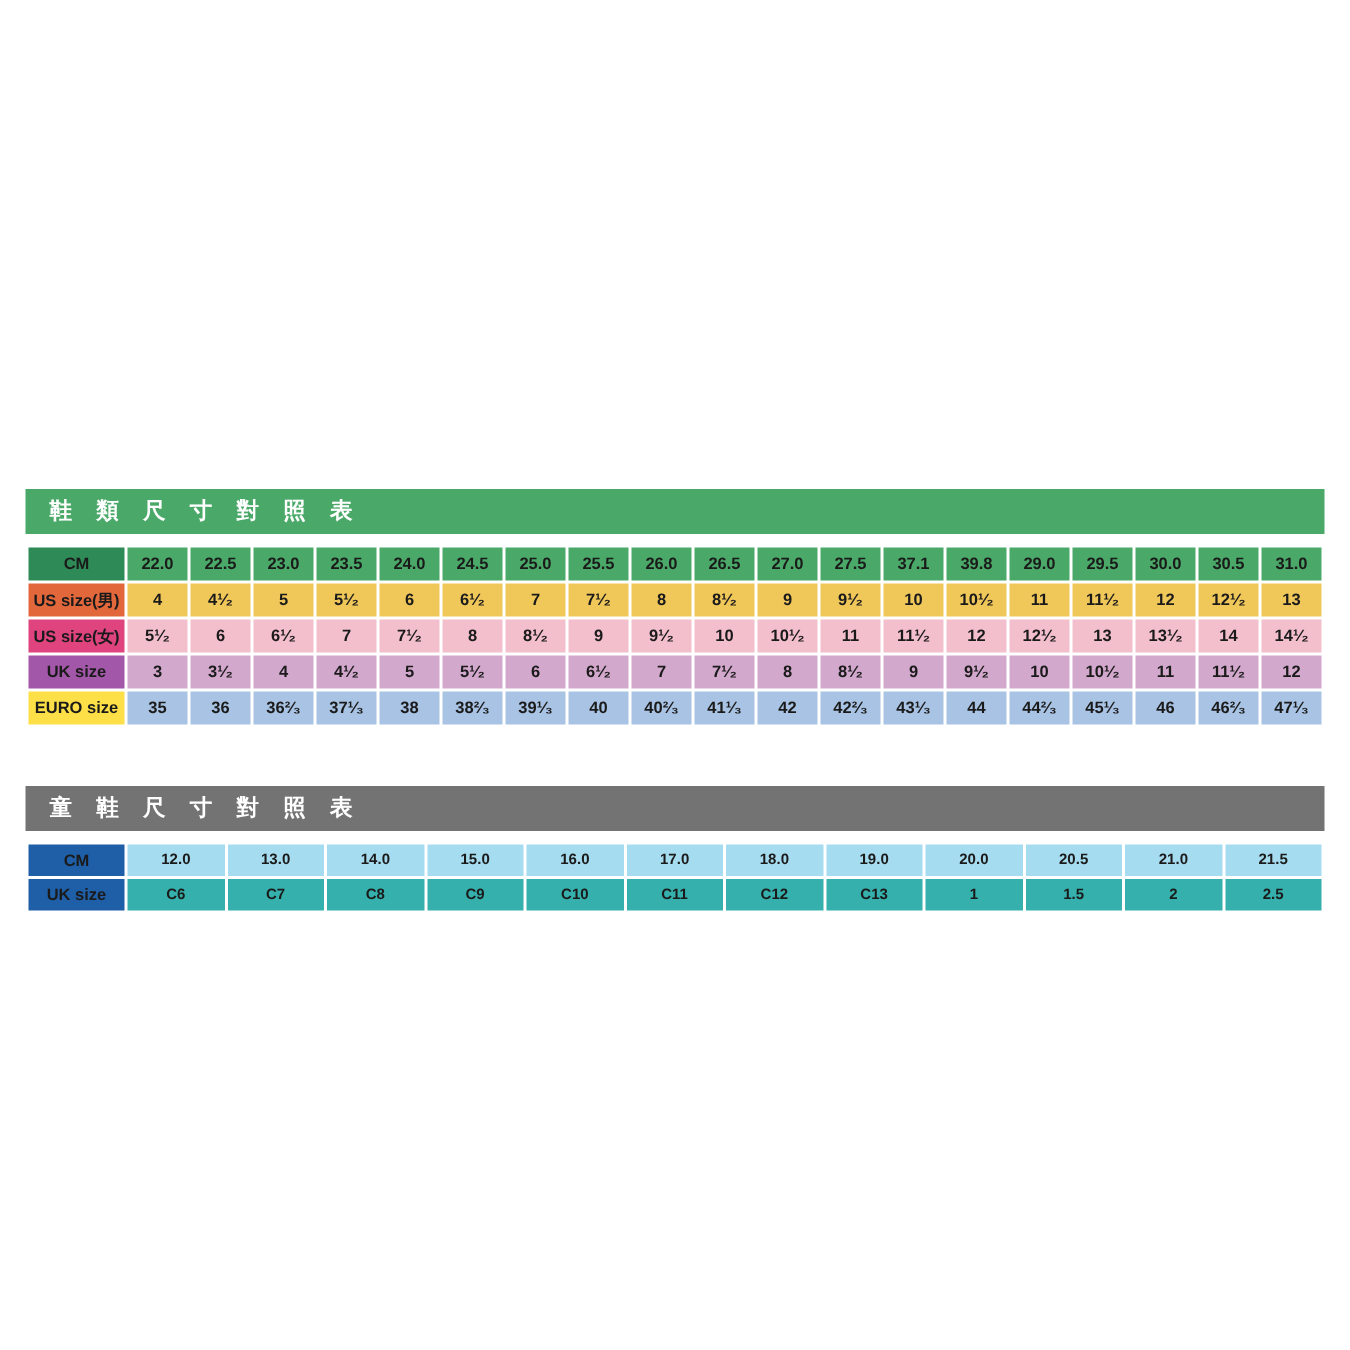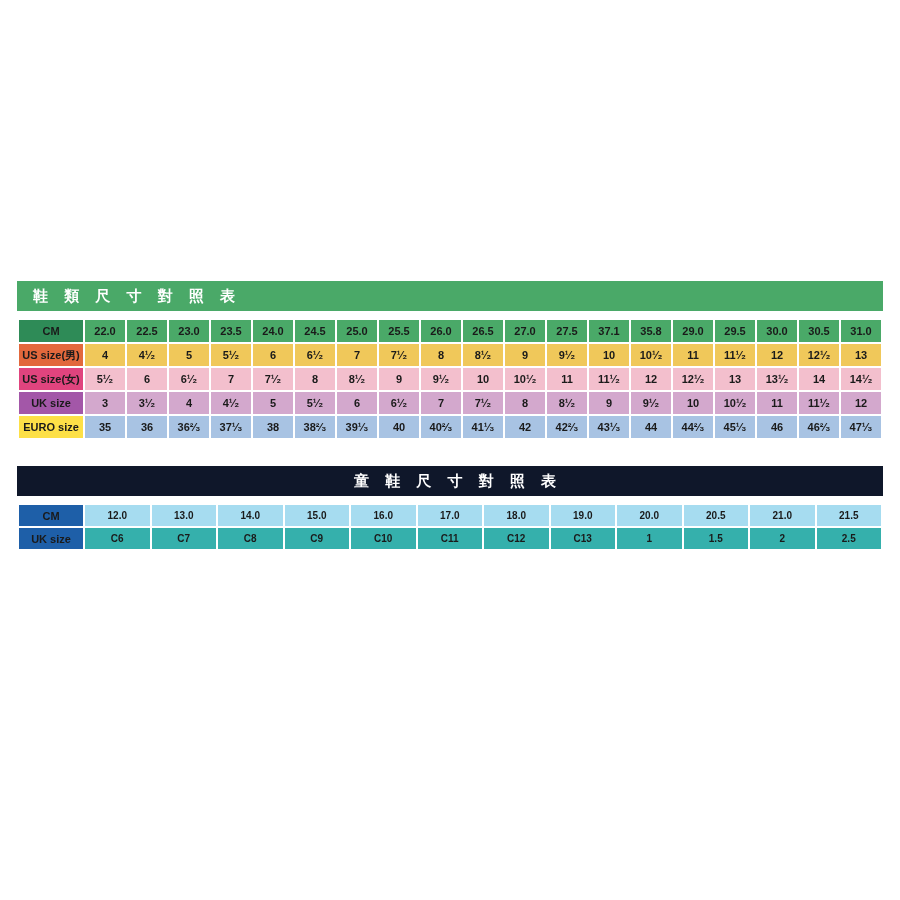--- a/index.html
+++ b/index.html
@@ -28,23 +28,24 @@
   
   .banner {
     height: 30px;
     line-height: 30px;
     color: #ffffff;
     font-size: 15px;
     font-weight: bold;
     letter-spacing: 6px;
     padding-left: 16px;
     box-sizing: border-box;
+    margin-top: 45px;
   }
   .banner-adult { background: #4aa968; }
-  .banner-kids  { background: #0f172a; margin-top: 0; text-align: center; }
+  .banner-kids  { background: #737373; margin-top: 13px; }
 
   .gap-after-banner { height: 7px; }
   .section-gap { height: 26px; }
 
   
   table.size-table {
     border-collapse: separate;
     border-spacing: 2px 2px;
     width: 866px;
     table-layout: fixed;
@@ -109,21 +110,21 @@
             <td class="cell-cm">23.5</td>
             <td class="cell-cm">24.0</td>
             <td class="cell-cm">24.5</td>
             <td class="cell-cm">25.0</td>
             <td class="cell-cm">25.5</td>
             <td class="cell-cm">26.0</td>
             <td class="cell-cm">26.5</td>
             <td class="cell-cm">27.0</td>
             <td class="cell-cm">27.5</td>
             <td class="cell-cm">37.1</td>
-            <td class="cell-cm">35.8</td>
+            <td class="cell-cm">39.8</td>
             <td class="cell-cm">29.0</td>
             <td class="cell-cm">29.5</td>
             <td class="cell-cm">30.0</td>
             <td class="cell-cm">30.5</td>
             <td class="cell-cm">31.0</td>
           </tr>
           <tr>
             <td class="rowlabel lbl-usm">US size(男)</td>
             <td class="cell-usm">4</td>
             <td class="cell-usm">4¹⁄₂</td>

